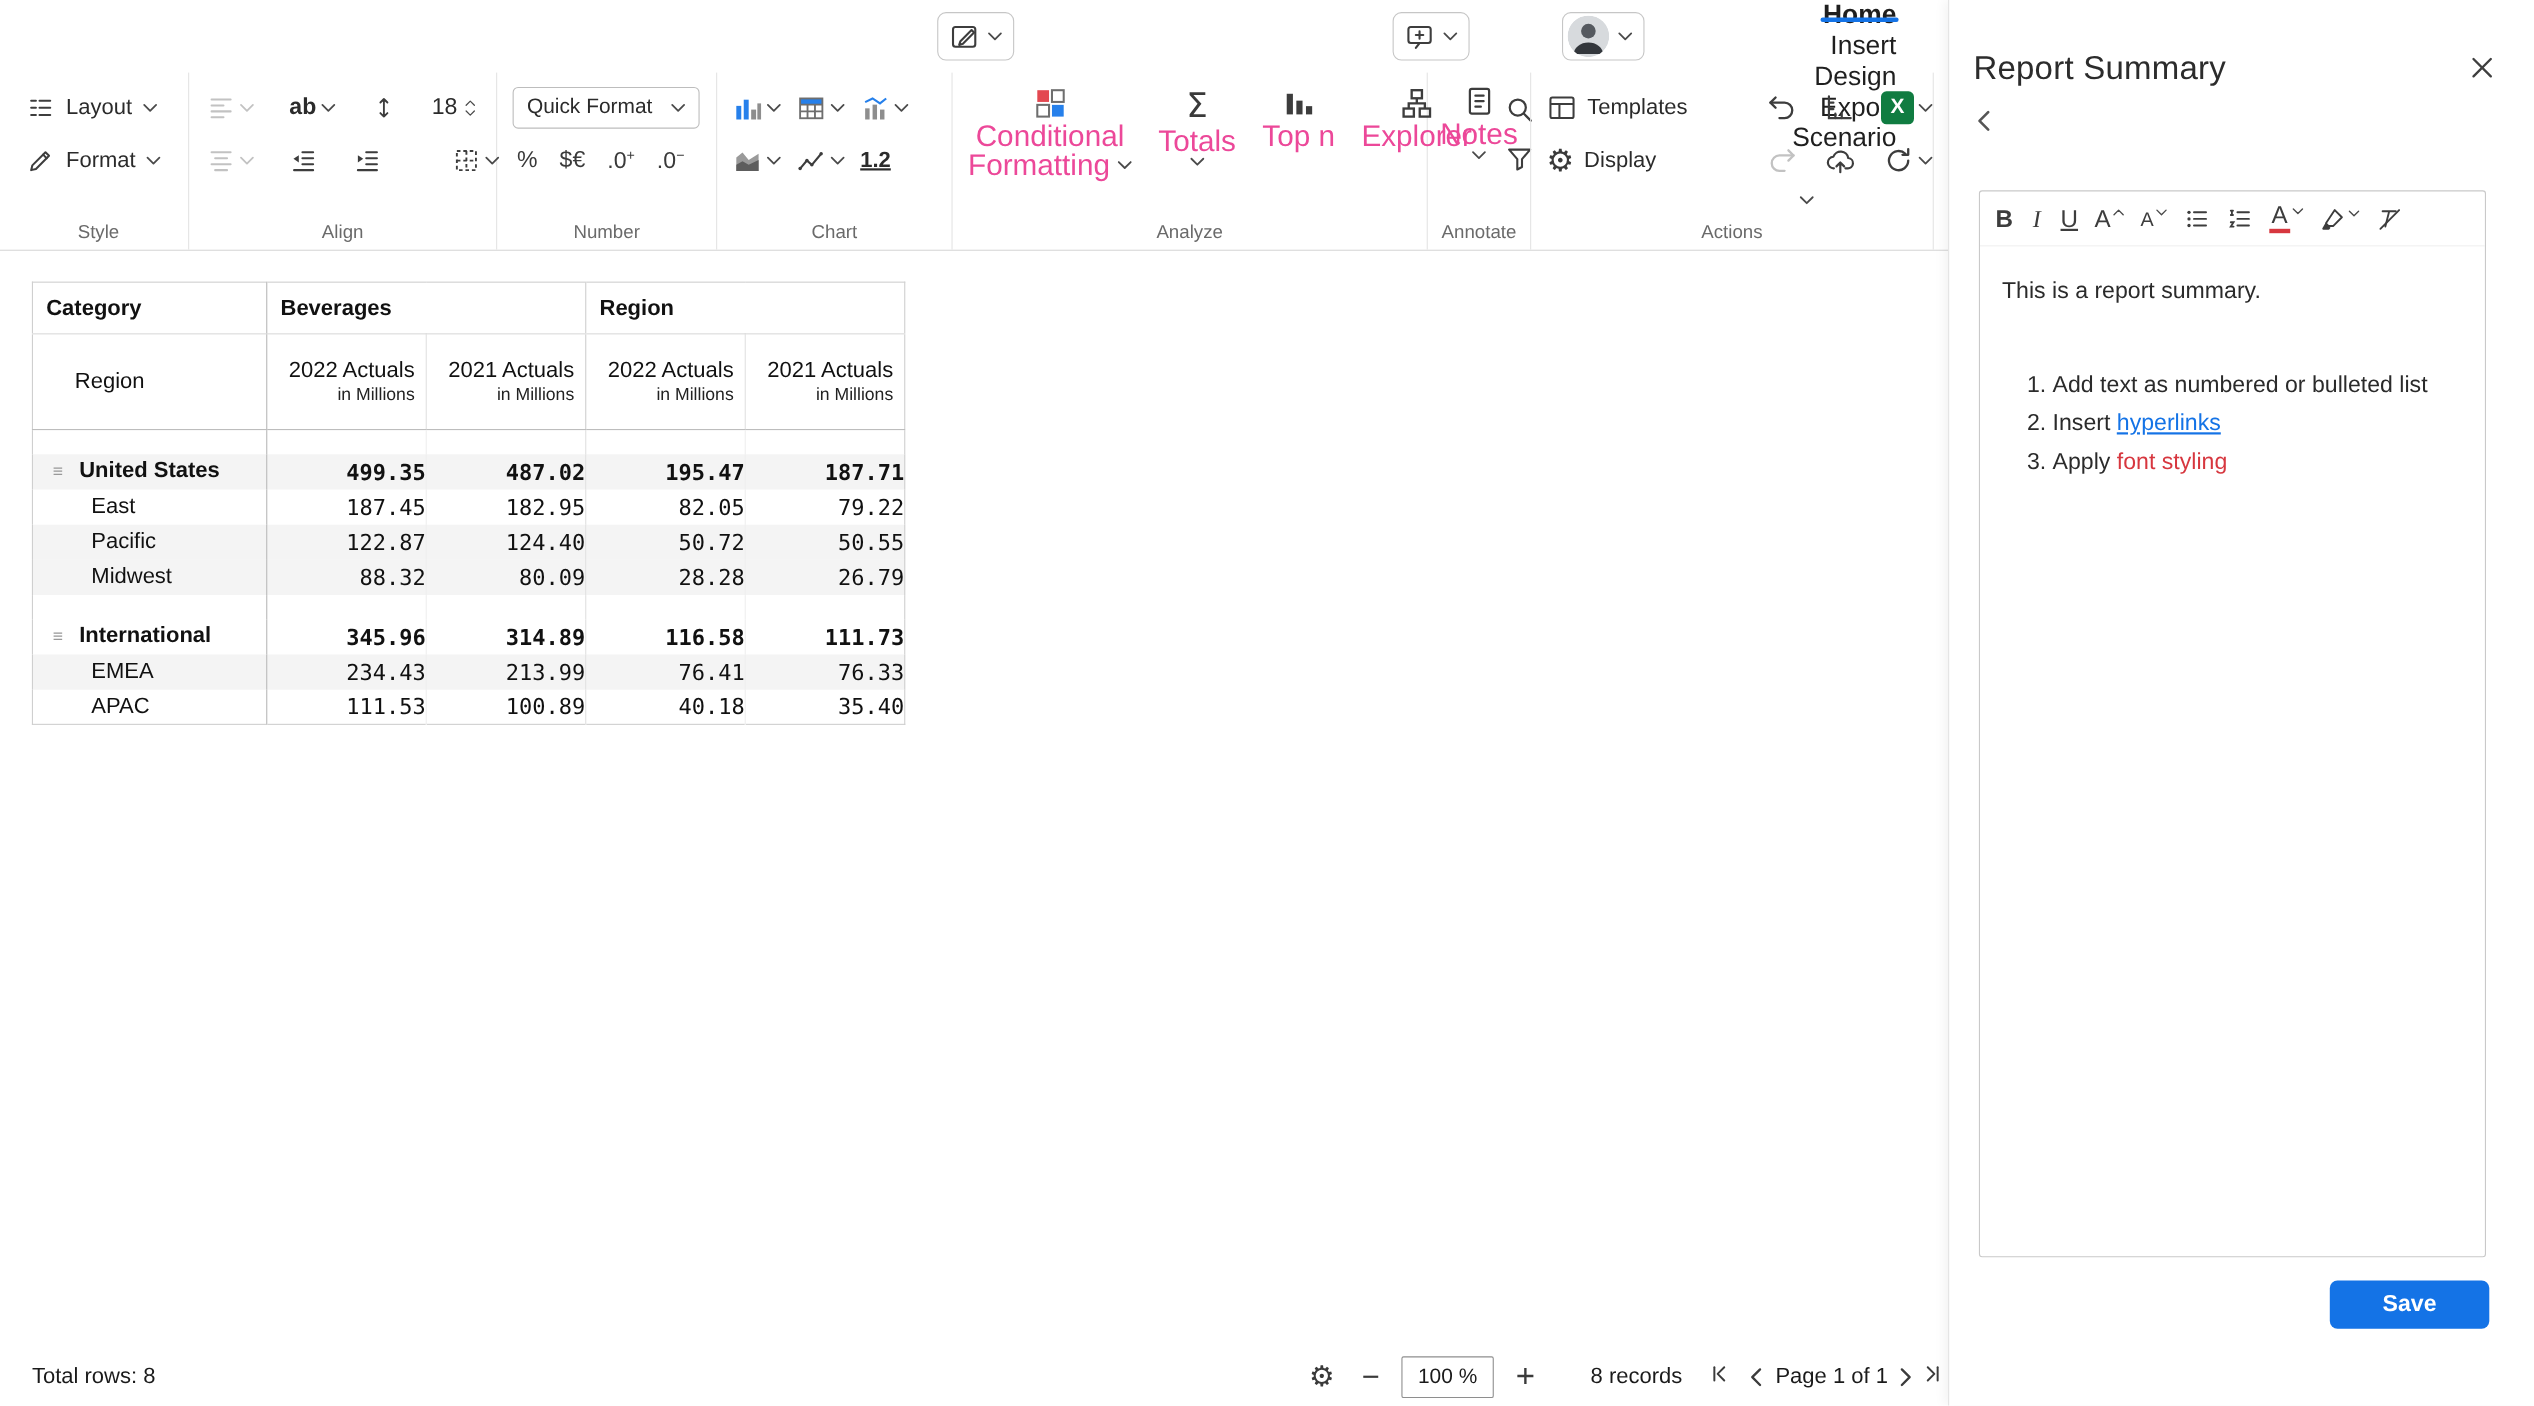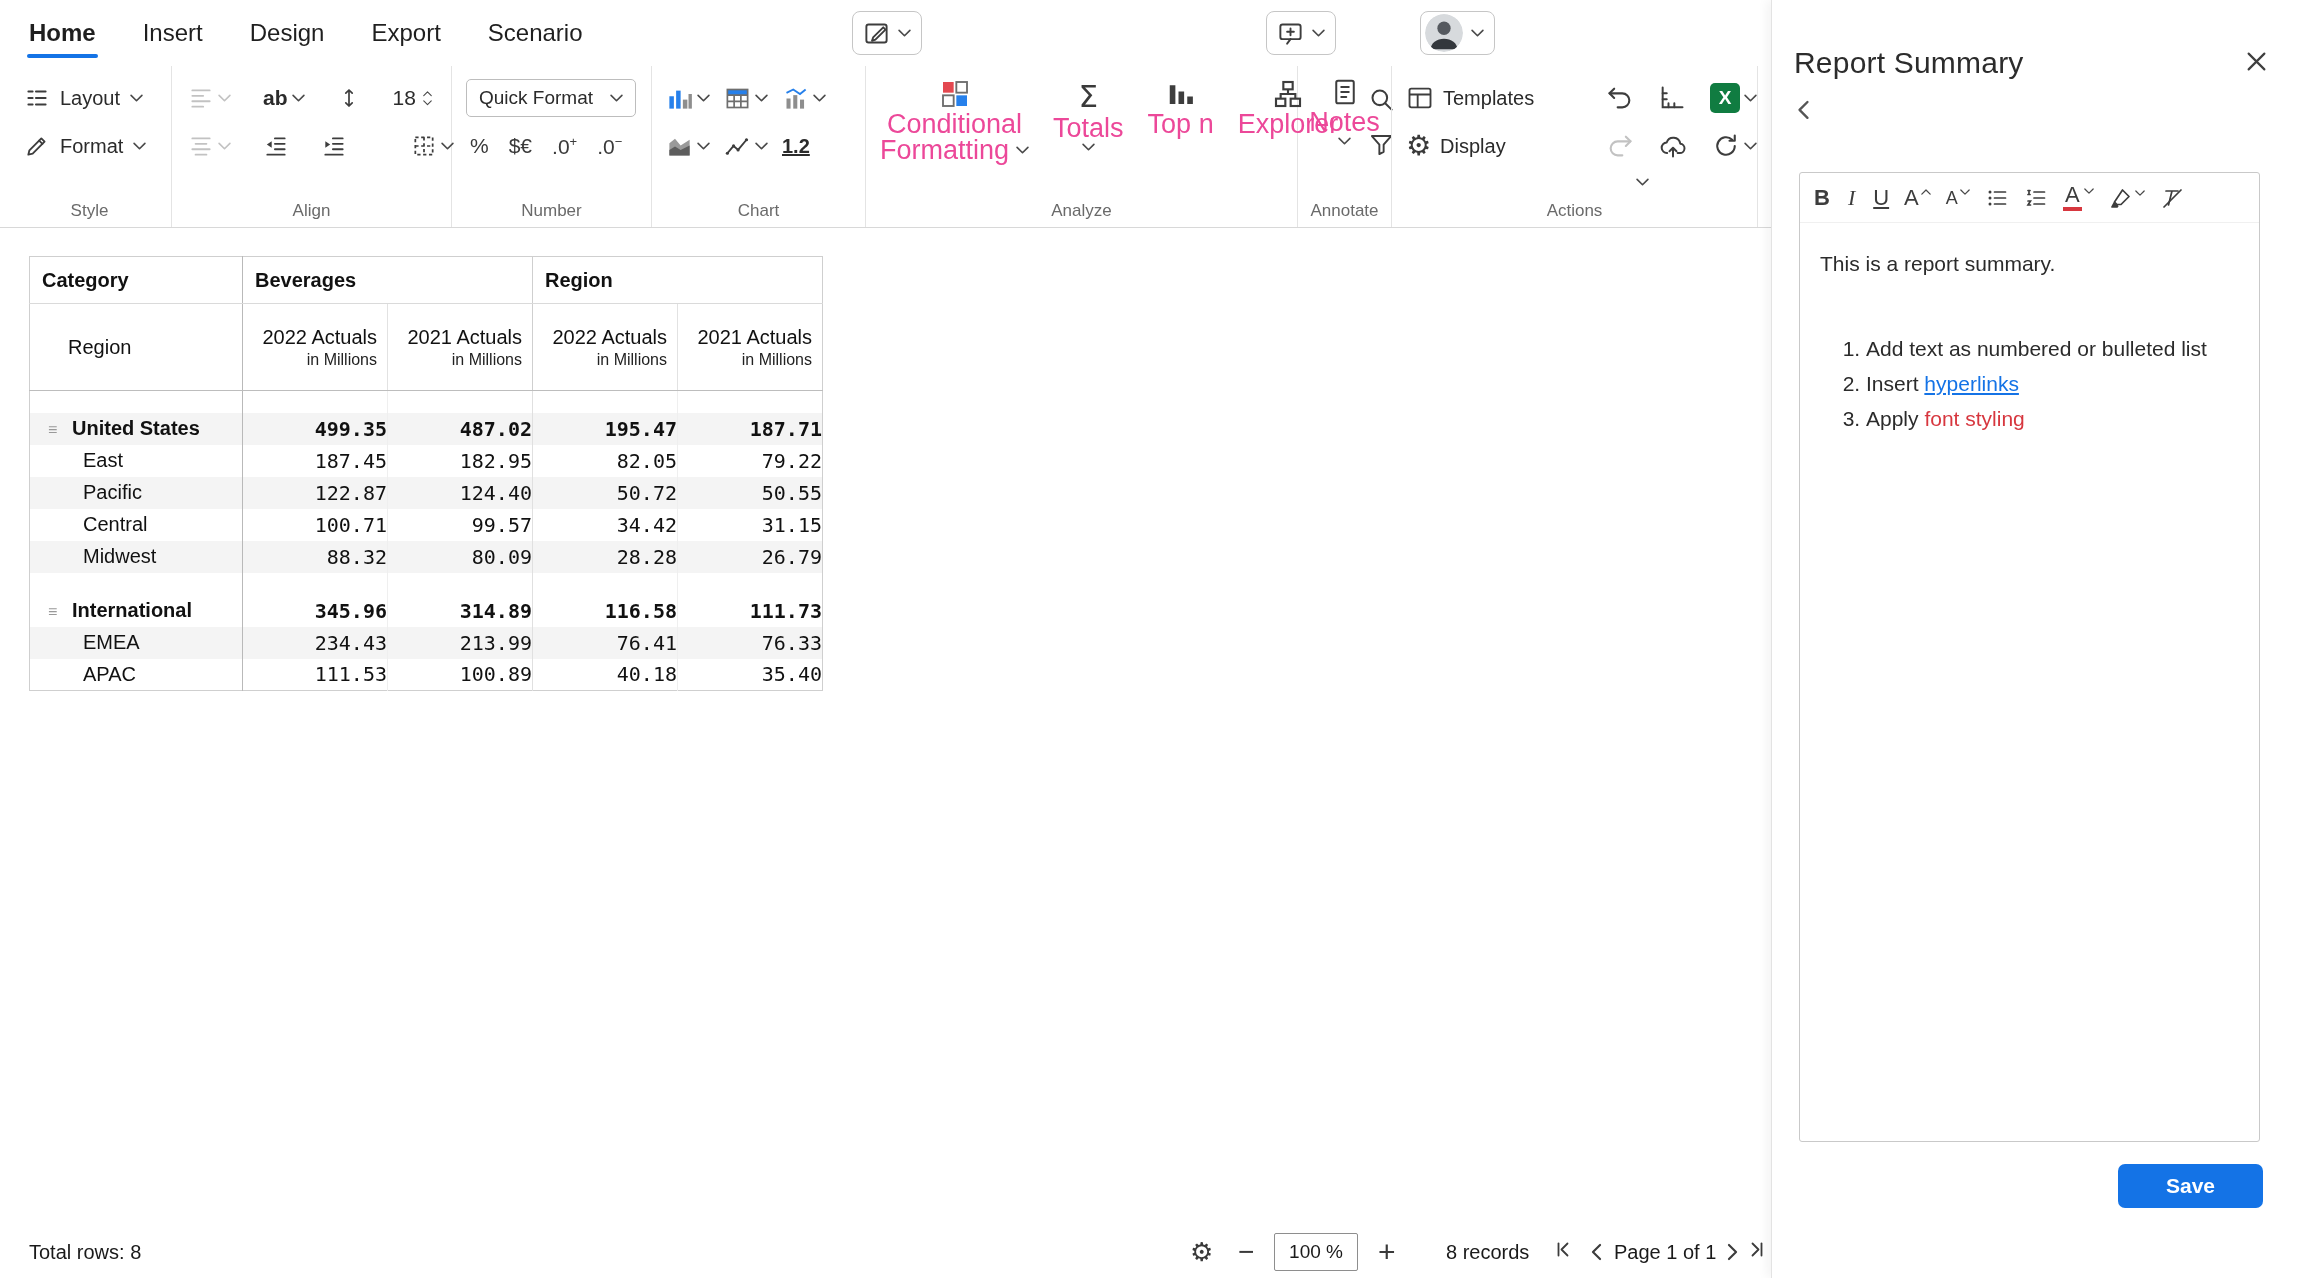--- a/index.html
+++ b/index.html
@@ -1,21 +1,21 @@
 <!DOCTYPE html>
 <html><head>
 <meta charset="utf-8">
 <style>
   * { margin:0; padding:0; box-sizing:border-box; }
   html,body { width:2304px; height:1278px; background:#fff; font-family:"Liberation Sans",sans-serif; color:#2b2b2b; overflow:hidden; }
   .app { position:relative; width:2304px; height:1278px; }
   .main { position:absolute; left:0; top:0; width:1771px; height:1278px; background:#fff; }
 
   
-  .menubar { position:relative; height:66px; display:flex; align-items:flex-end; padding-left:29px; }
+  .menubar { position:relative; height:66px; display:flex; align-items:flex-end; padding-left:29px;flex-direction:column; }
   .tab { font-size:24px; color:#1f1f1f; margin-right:47px; position:relative; height:100%; display:flex; align-items:center; cursor:default; }
   .tab.active { font-weight:700; }
   .tab.active::after { content:""; position:absolute; left:-2px; right:-2px; bottom:8px; height:4px; background:#1473e6; border-radius:2px; }
   .mb-btn { position:absolute; top:11px; height:44px; border:1px solid #c6c6c6; border-radius:8px; display:flex; align-items:center; padding:0 10px; gap:8px; background:#fff; }
   .mb-edit { left:852px; }
   .mb-comment { left:1266px; }
   .mb-avatar { left:1420px; padding-left:4px; }
   .avatar { width:38px; height:38px; border-radius:50%; overflow:hidden; display:block; }
 
   
@@ -623,27 +623,20 @@
               <td class="c3 num">82.05</td>
               <td class="c4 num">79.22</td>
             </tr>
             <tr class="data-row child stripe">
               <td class="c0 rowlabel"><span>Pacific</span></td>
               <td class="c1 num">122.87</td>
               <td class="c2 num">124.40</td>
               <td class="c3 num">50.72</td>
               <td class="c4 num">50.55</td>
             </tr>
-            <tr class="data-row child">
-              <td class="c0 rowlabel"><span>Central</span></td>
-              <td class="c1 num">100.71</td>
-              <td class="c2 num">99.57</td>
-              <td class="c3 num">34.42</td>
-              <td class="c4 num">31.15</td>
-            </tr>
             <tr class="data-row child stripe">
               <td class="c0 rowlabel"><span>Midwest</span></td>
               <td class="c1 num">88.32</td>
               <td class="c2 num">80.09</td>
               <td class="c3 num">28.28</td>
               <td class="c4 num">26.79</td>
             </tr>
             <tr class="gap-row">
               <td class="c0"></td>
               <td class="c1"></td>

